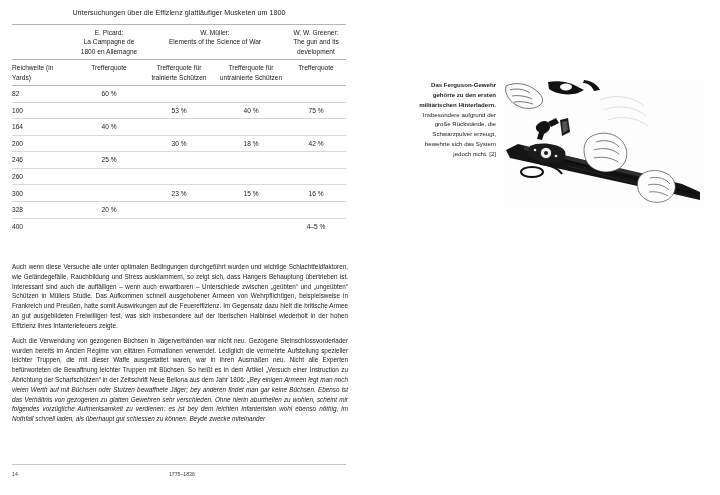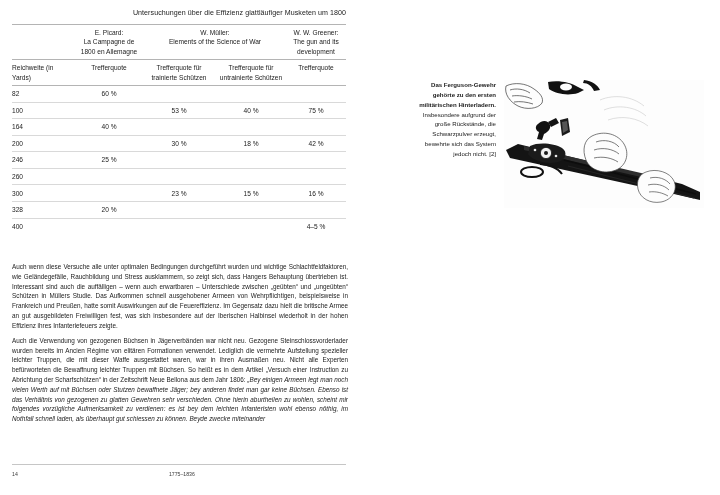--- a/index.html
+++ b/index.html
@@ -23,21 +23,21 @@
   .page {
     position: relative;
     height: 495px;
     box-sizing: border-box;
   }
   .page-left  { width: 360px; padding: 0 14px 0 12px; }
   .page-right { width: 360px; padding: 0 14px 0 12px; }
 
   
   .table-title {
-    text-align: right;
+    text-align: center;
     font-size: 7.1px;
     letter-spacing: .06px;
     margin: 9px 0 7px 0;
     color: #1b1b1b;
   }
   table.data {
     width: 100%;
     border-collapse: collapse;
     table-layout: fixed;
     font-size: 6.6px;

